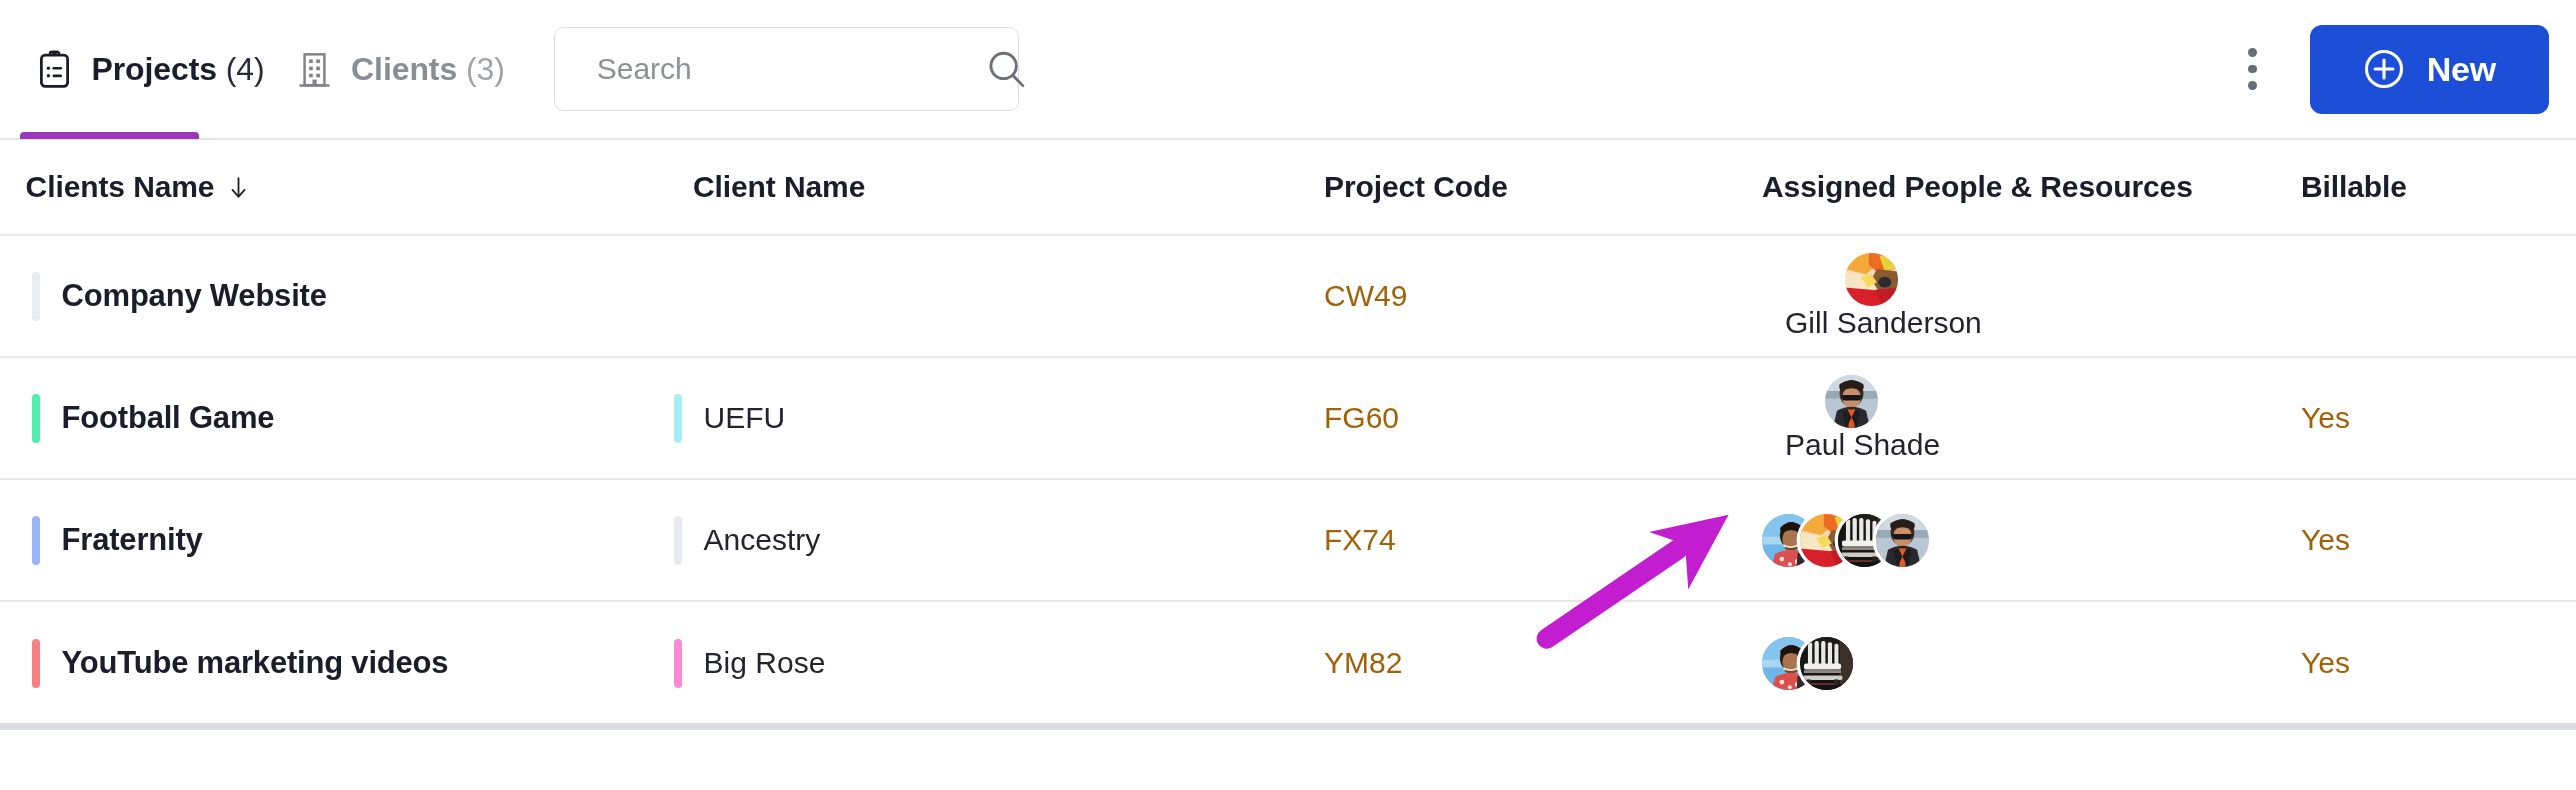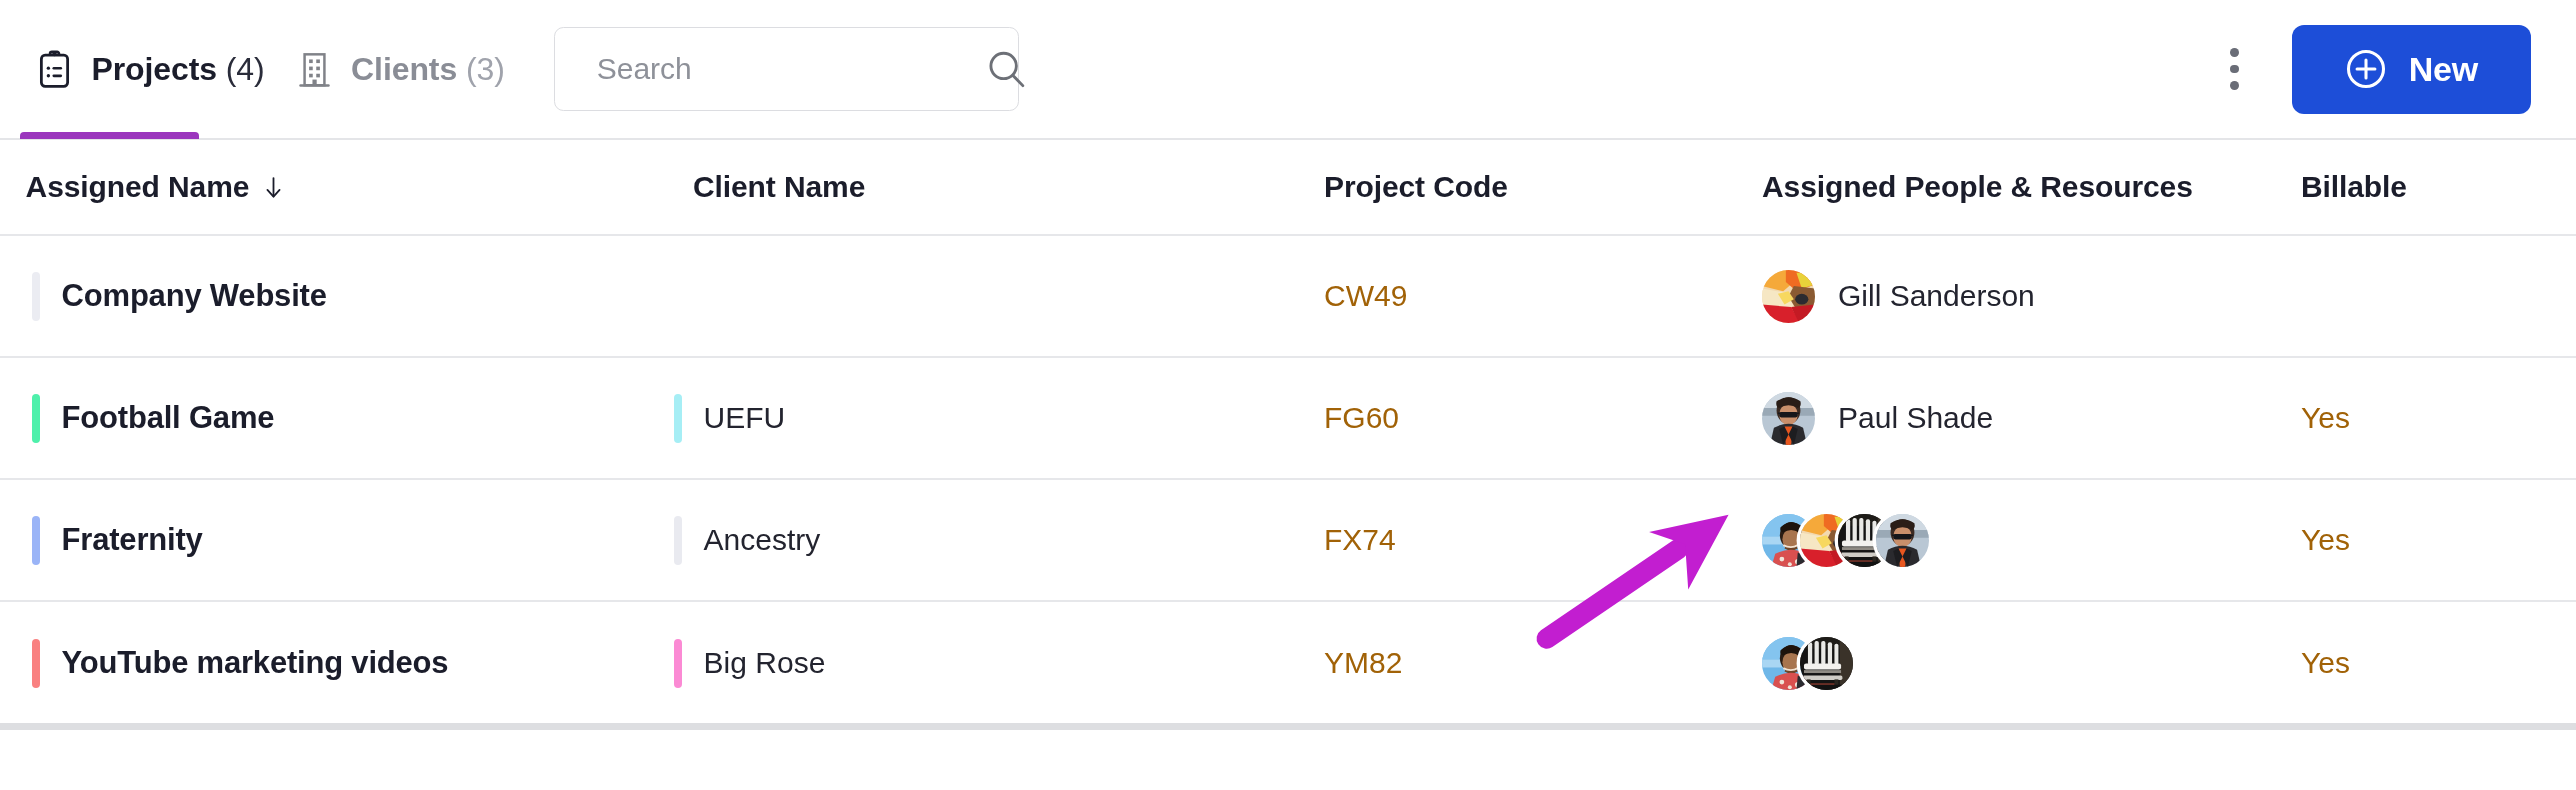--- a/index.html
+++ b/index.html
@@ -21,21 +21,21 @@
     overflow: hidden;
   }
 
   
   .topbar {
     position: relative;
     height: 138px;
     width: 100%;
     display: flex;
     align-items: center;
-    padding: 0 45px 0 20px;
+    padding: 0 27px 0 20px;
     background: #ffffff;
   }
 
   .tabs {
     display: flex;
     align-items: center;
     height: 100%;
   }
 
   .tab {
@@ -194,21 +194,21 @@
     white-space: nowrap;
   }
   .cell-code, .cell-bill {
     font-size: 30px;
     font-weight: 400;
     color: #a16207;
     white-space: nowrap;
   }
 
   
-  .avatars { display: flex; align-items: center; }
+  .avatars { display: flex; align-items: center; flex-direction: column; }
   .ava-group { display: flex; align-items: center; }
   .avatar {
     width: 53px;
     height: 53px;
     border-radius: 50%;
     flex: none;
     overflow: hidden;
     position: relative;
     box-shadow: 0 0 0 3.4px #ffffff;
   }
@@ -311,21 +311,21 @@
       </span>
       <span>New</span>
     </button>
 
   </div>
 
   <div class="table">
 
     <div class="thead">
       <div class="c-name th">
-        <span>Assigned Name</span>
+        <span>Clients Name</span>
         <span class="sort-arrow">
           <svg viewBox="0 0 24 24" width="27" height="27">
             <line x1="12" y1="3.6" x2="12" y2="19.6" stroke="#1b1d2b" stroke-width="1.6" stroke-linecap="round"></line>
             <path d="M6.6 14.2 L12 20.2 L17.4 14.2" fill="none" stroke="#1b1d2b" stroke-width="1.6" stroke-linecap="round" stroke-linejoin="round"></path>
           </svg>
         </span>
       </div>
       <div class="c-client th">
         <span>Client Name</span>
       </div>

